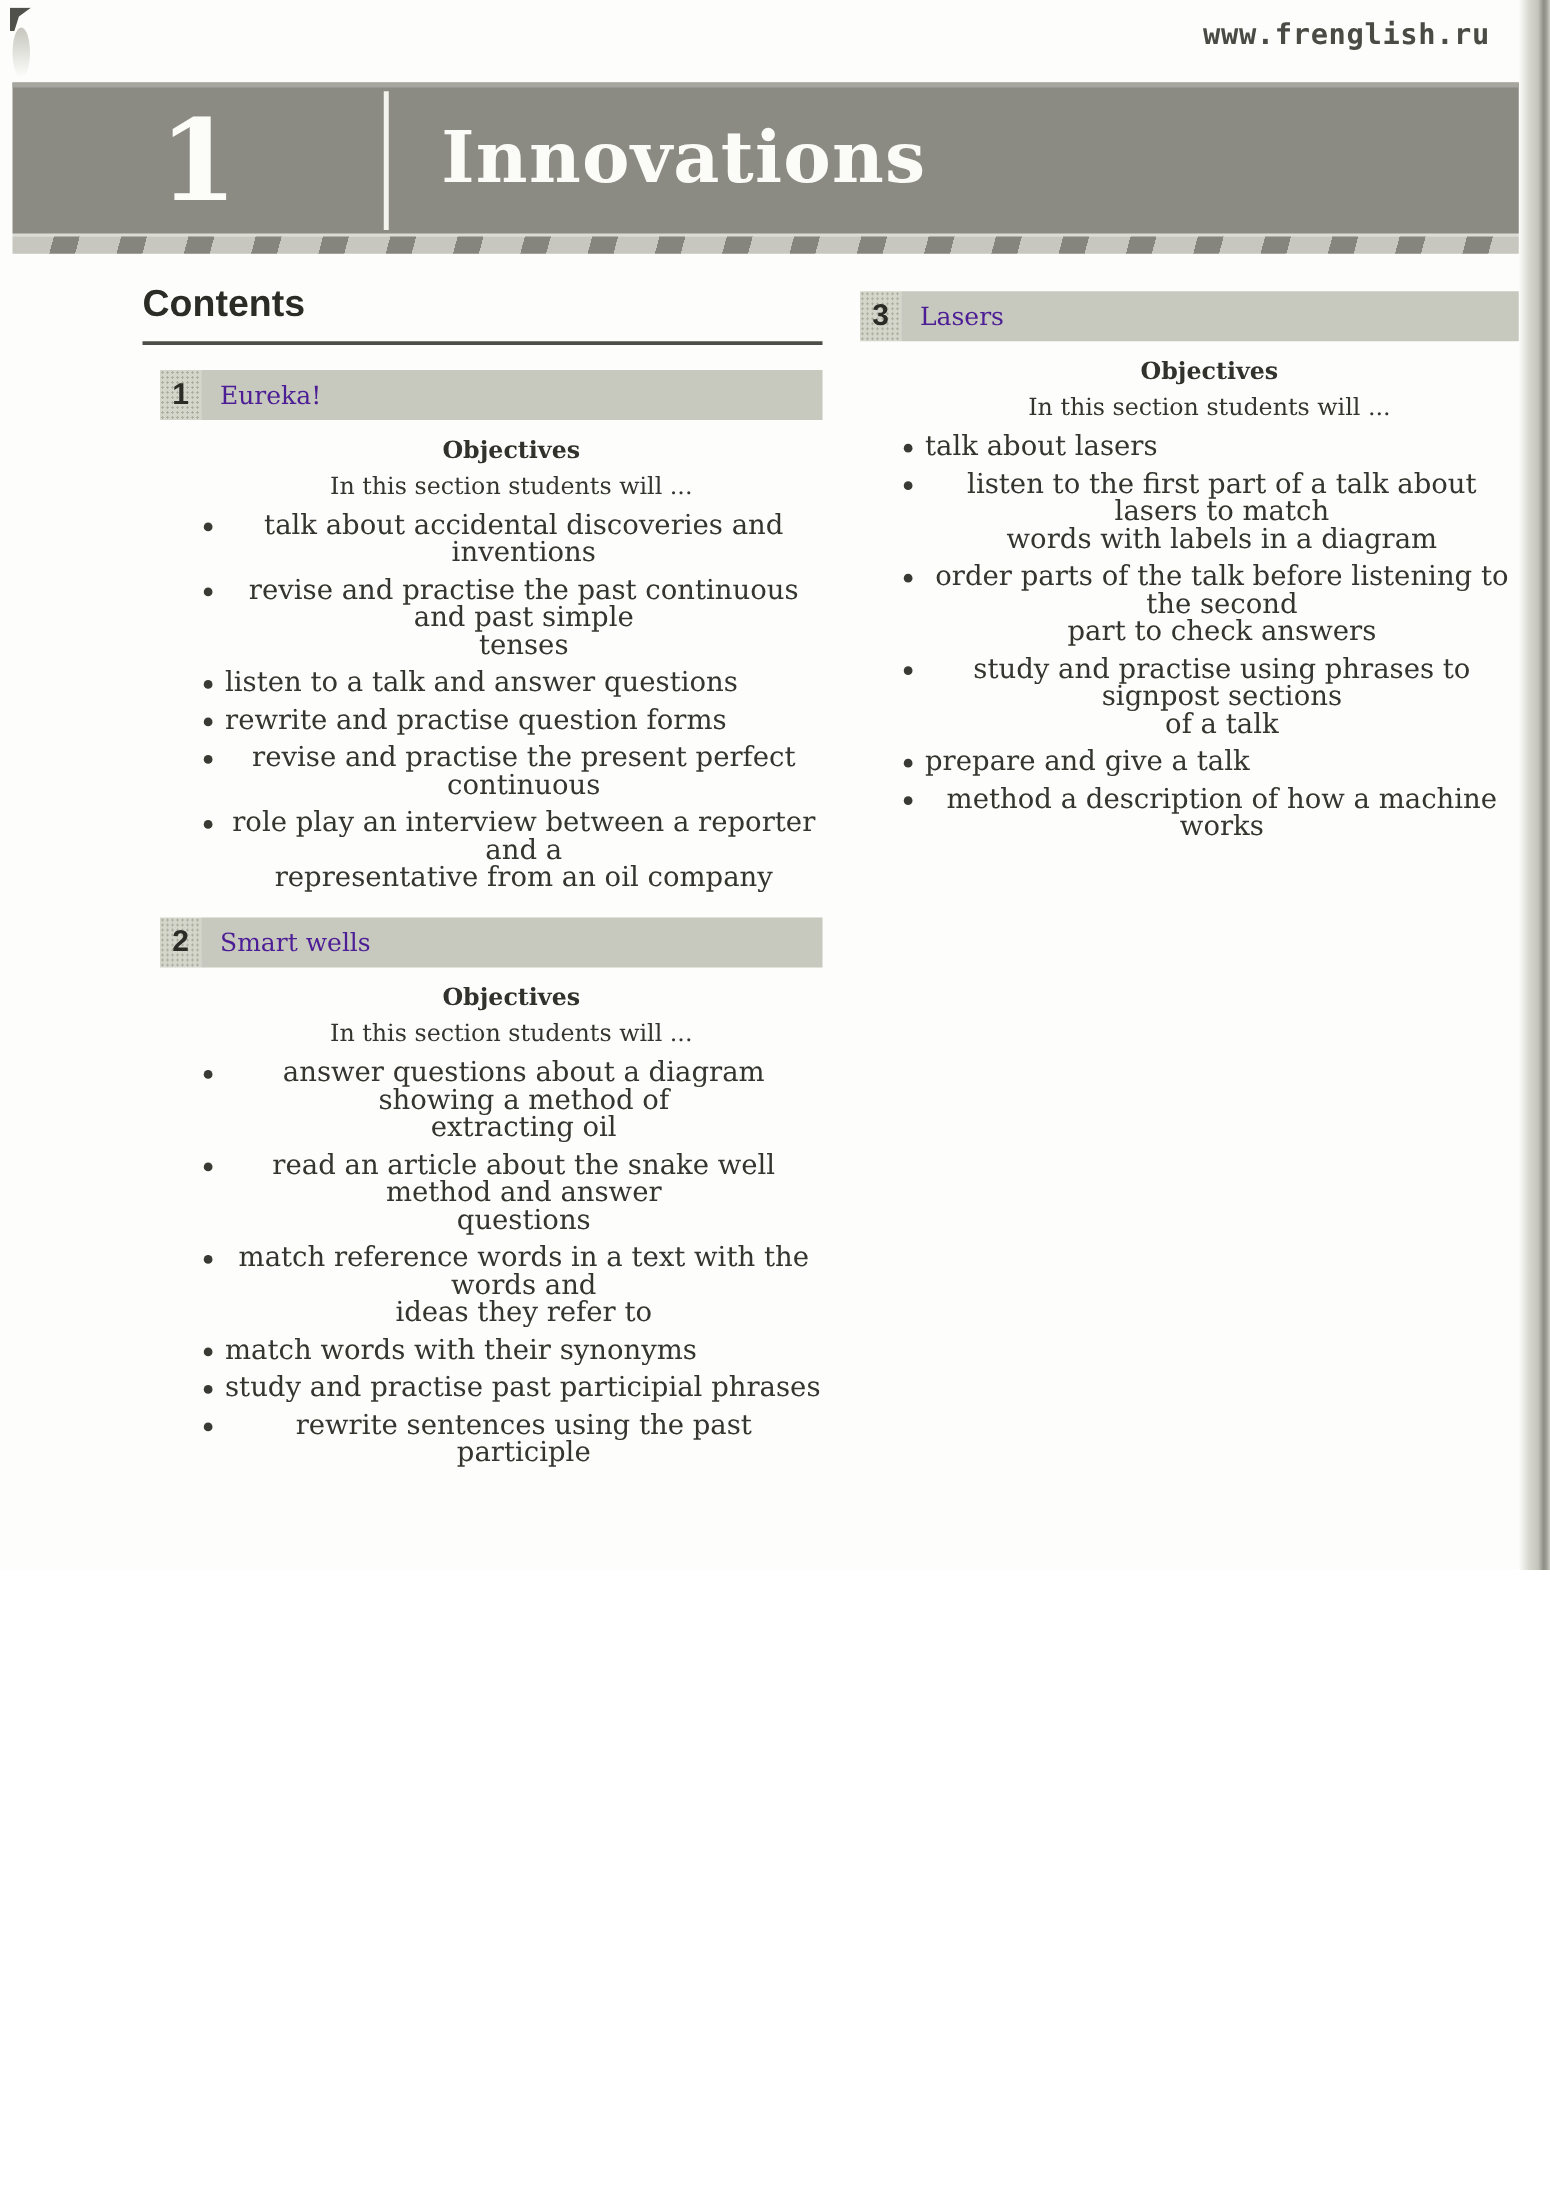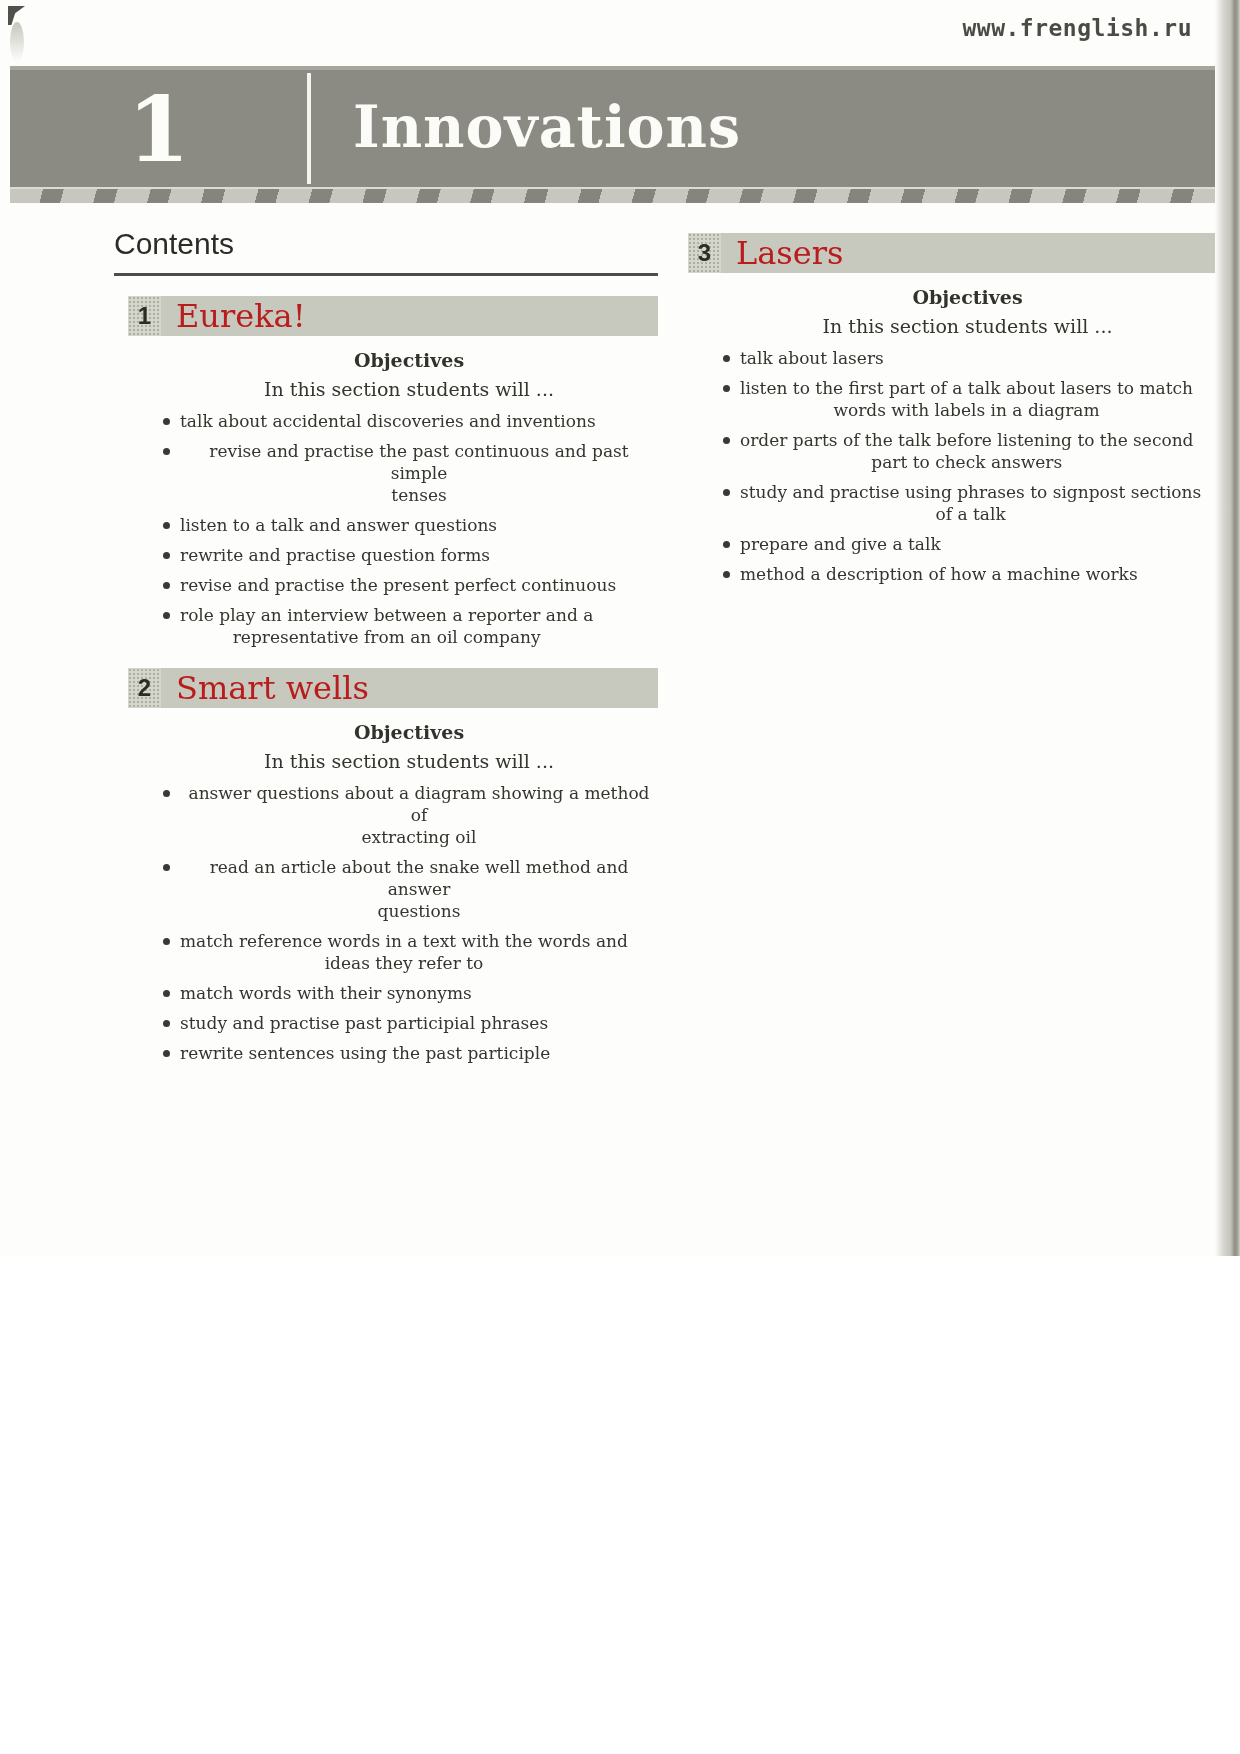--- a/index.html
+++ b/index.html
@@ -33,47 +33,47 @@
   .unit-number { font-size:90px; font-weight:bold; color:#fcfcf8; line-height:1; }
   .banner-divider { position:absolute; left:297px; top:3px; bottom:3px; width:4px; background:#f4f4ee; }
   .unit-title { position:absolute; left:343px; top:50%; transform:translateY(-54%);
     font-size:57px; font-weight:bold; color:#fbfbf7; letter-spacing:1px; white-space:nowrap; }
   .pattern-strip { position:absolute; left:10px; top:187px; width:1205px; height:16px;
     border-top:2px solid #dcdcd6; box-sizing:border-box;
     background:repeating-linear-gradient(105deg, #c7c7bf 0 32px, #85857d 32px 52px); }
 
   
   .contents-heading { position:absolute; left:114px; top:227px;
-    font-family:"Liberation Sans", sans-serif; font-weight:normal;
+    font-family:"Liberation Sans", sans-serif; font-weight:bold;
     font-size:30px; color:#2c2c27; }
   .contents-rule { position:absolute; left:114px; top:273px; width:544px; height:3px; background:#4e4e48; }
 
   
   .col-left  { position:absolute; left:128px; top:296px; width:530px; }
   .col-right { position:absolute; left:688px; top:233px; width:527px; }
 
   
   .section + .section { margin-top:20px; }
   .section-header { display:flex; align-items:stretch; height:40px; }
   .section-num { flex:0 0 33px; display:flex; align-items:center; justify-content:center;
     background-color:#d4d5cb;
     background-image:radial-gradient(#adafa0 1px, rgba(0,0,0,0) 1px);
     background-size:4px 4px;
     font-family:"Liberation Sans", sans-serif; font-weight:bold; font-size:24px; color:#2c2c27; }
   .section-title-bar { flex:1 1 auto; display:flex; align-items:center;
     padding-left:15px; background:#c7c8be; }
-  .section-title { font-size:32px; color:#b91c1c; }
+  .section-title { font-size:20px; color:#4c1d95; }
   .section-body { padding-left:32px;text-align:center; }
   .objectives { margin:13px 0 0; font-size:19px; font-weight:bold; color:#32322d; }
   .intro { margin:7px 0 0; font-size:19px; }
   .bullets { list-style:none; margin:10px 0 0; padding:0; }
   .bullet { display:flex; margin:0 0 8px; }
   .dot { flex:0 0 auto; width:7px; height:7px; border-radius:50%; background:#3a3a34;
     margin:8px 10px 0 3px; }
-  .txt { font-size:17px; line-height:22px; white-space:pre-line; }
+  .txt { font-size:22px; line-height:22px; white-space:pre-line; }
 
   
   .page-num-box { position:absolute; left:10px; top:1531px; width:85px; height:31px;
     background-color:#c5c6bc;
     background-image:radial-gradient(#b1b3a5 1px, rgba(0,0,0,0) 1px); background-size:4px 4px;
     display:flex; align-items:center; font-size:20px; color:#3c3c36; }
   .page-num-box span { margin-left:48px; }
   .footer-unit-box { position:absolute; left:130px; top:1529px; width:260px; height:35px;
     background:#3a3c35; display:flex; align-items:center; color:#eceae4; }
   .footer-unit-num { width:40px; text-align:center;

